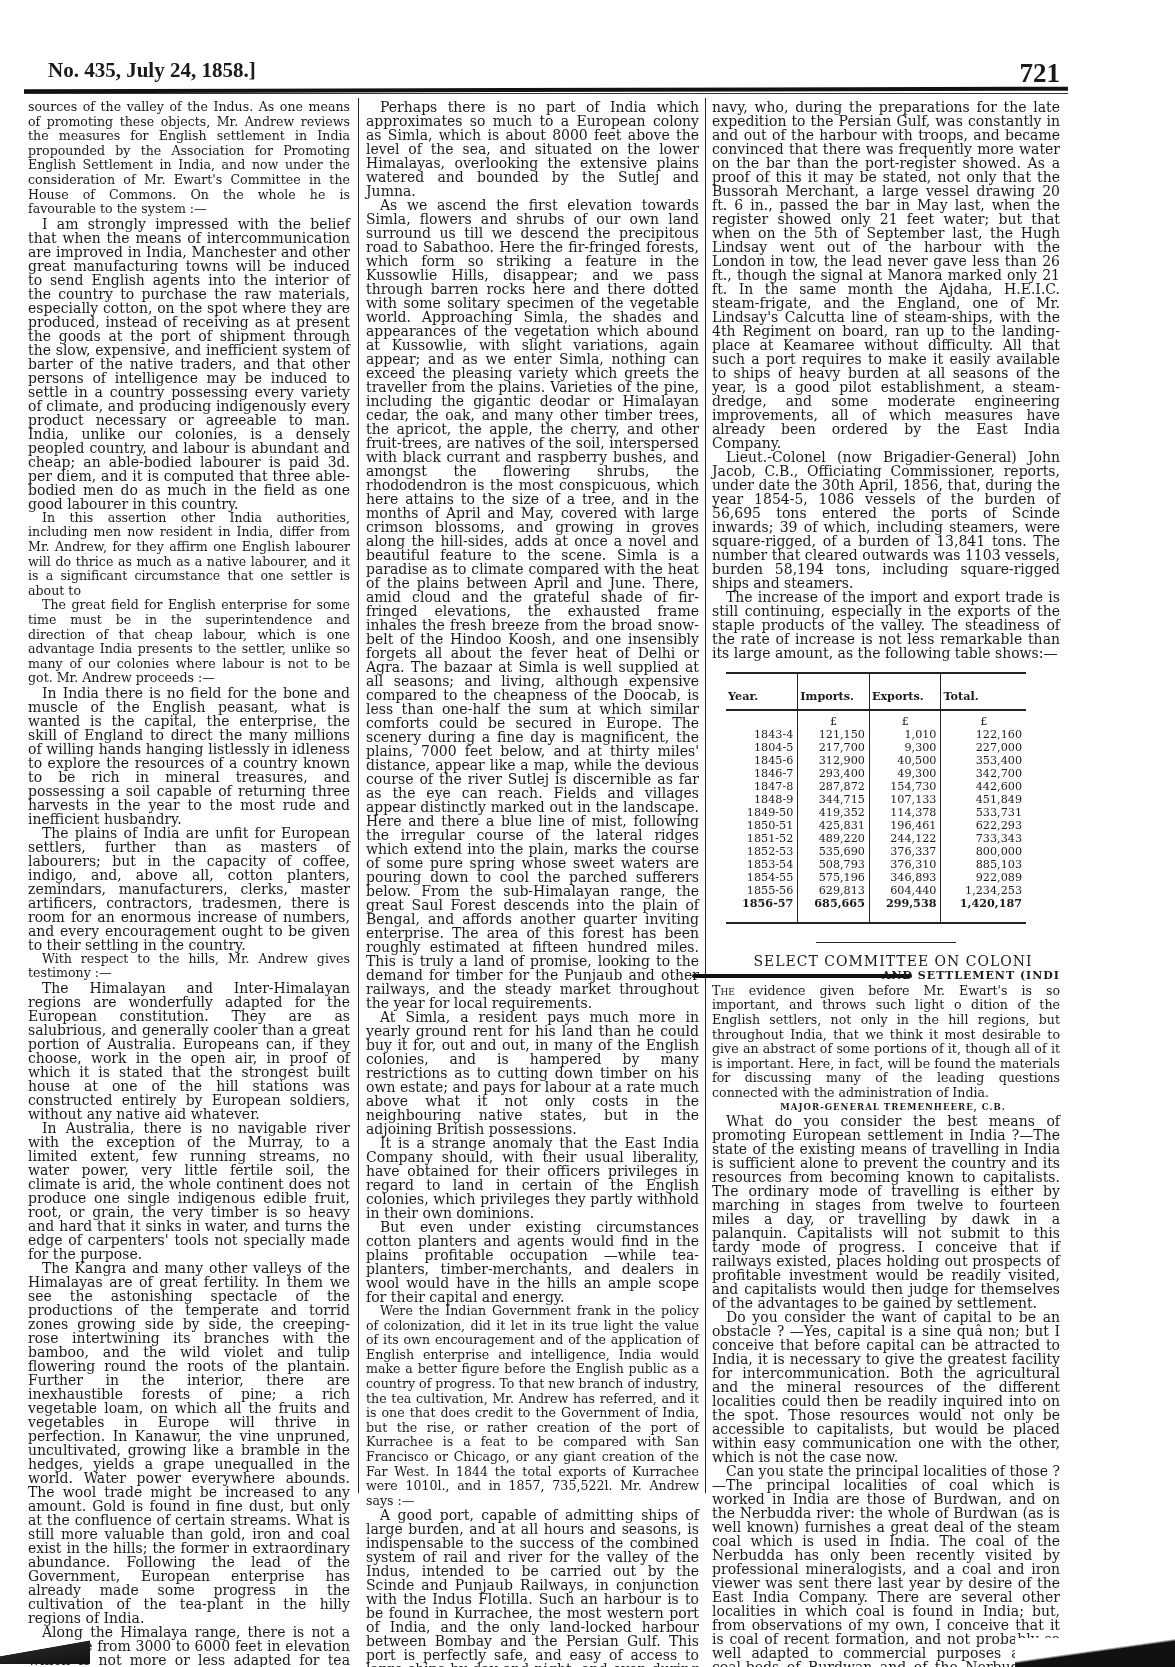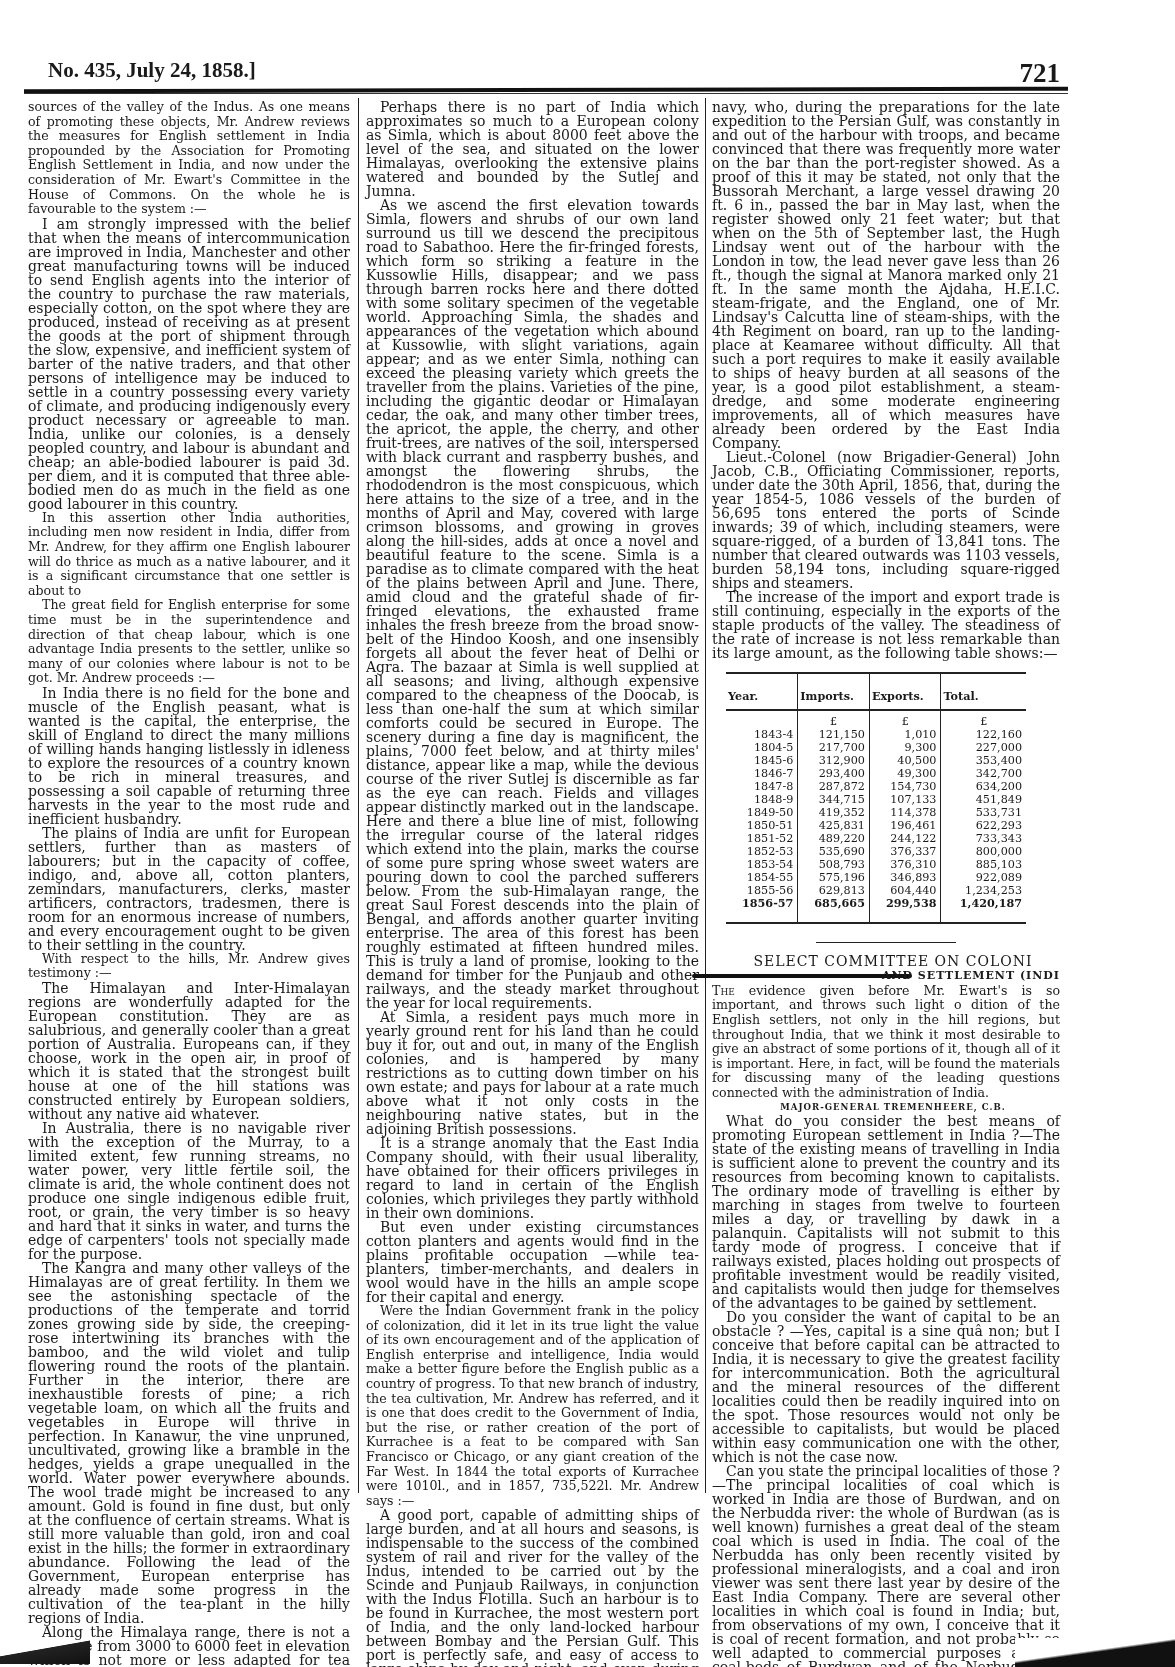--- a/index.html
+++ b/index.html
@@ -116,21 +116,21 @@
         <tr>
           <td>1846-7</td>
           <td>293,400</td>
           <td>49,300</td>
           <td>342,700</td>
         </tr>
         <tr>
           <td>1847-8</td>
           <td>287,872</td>
           <td>154,730</td>
-          <td>634,200</td>
+          <td>442,600</td>
         </tr>
         <tr>
           <td>1848-9</td>
           <td>344,715</td>
           <td>107,133</td>
           <td>451,849</td>
         </tr>
         <tr>
           <td>1849-50</td>
           <td>419,352</td>

